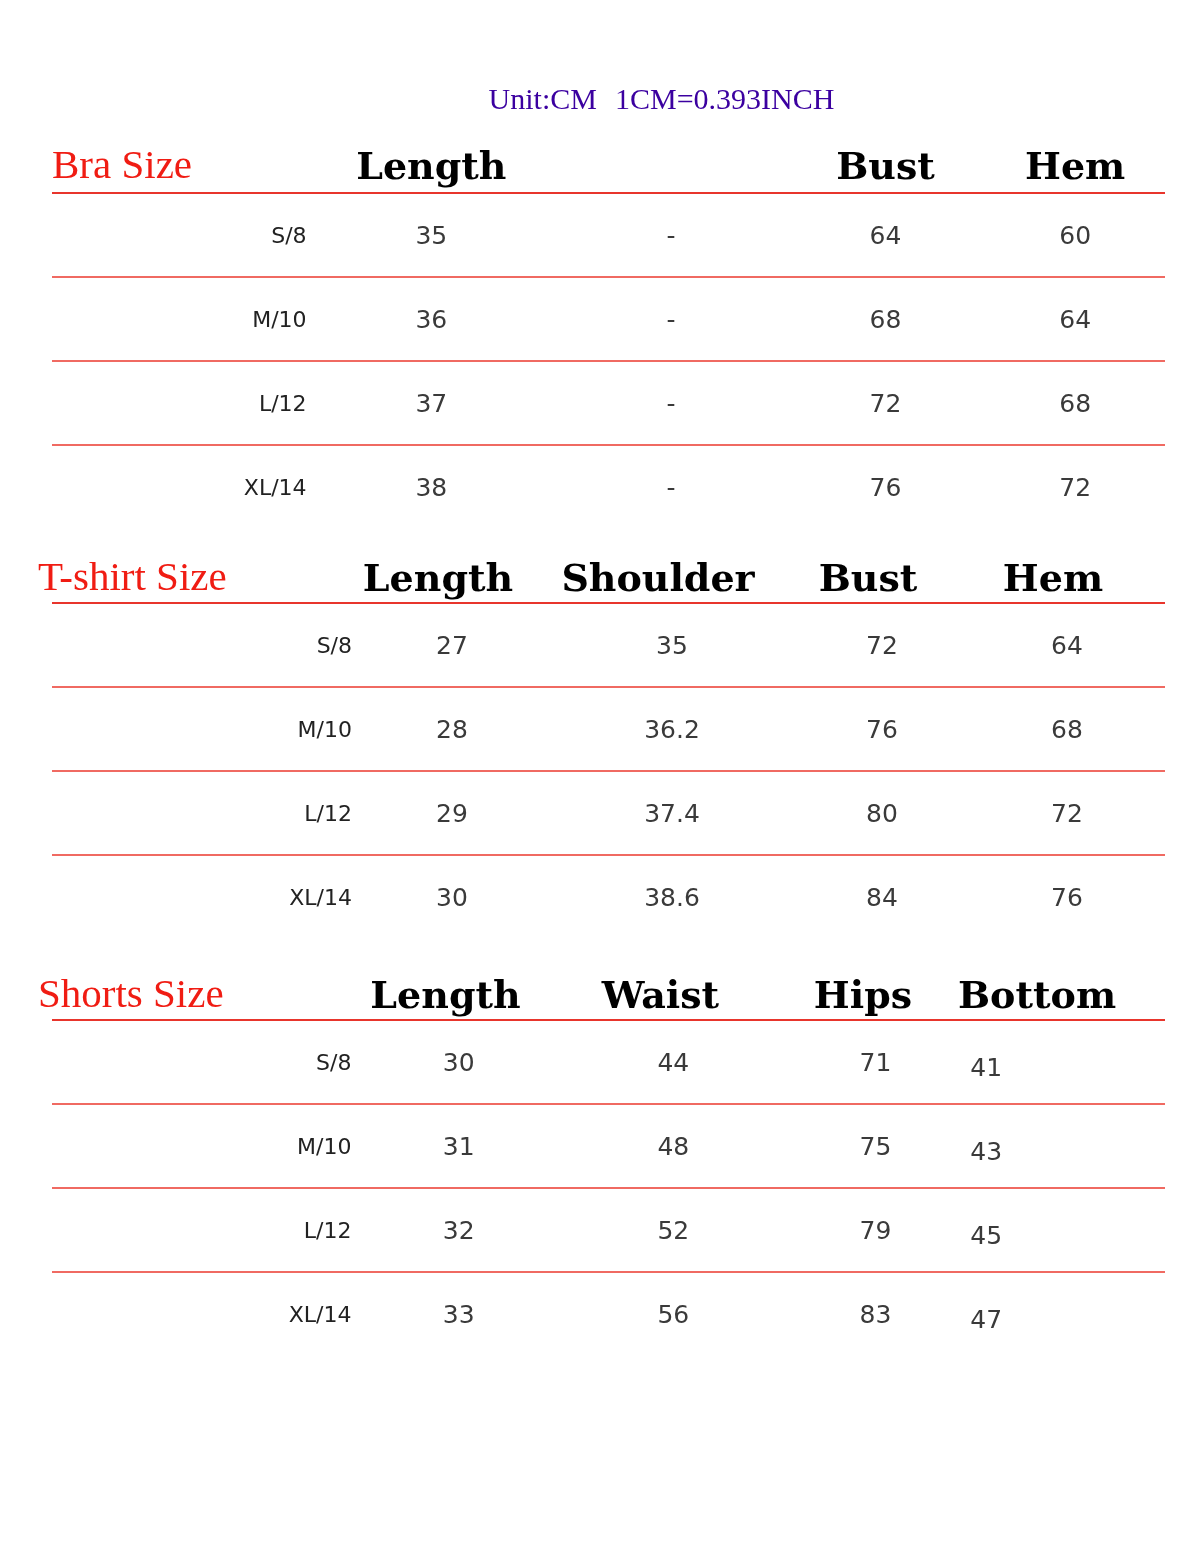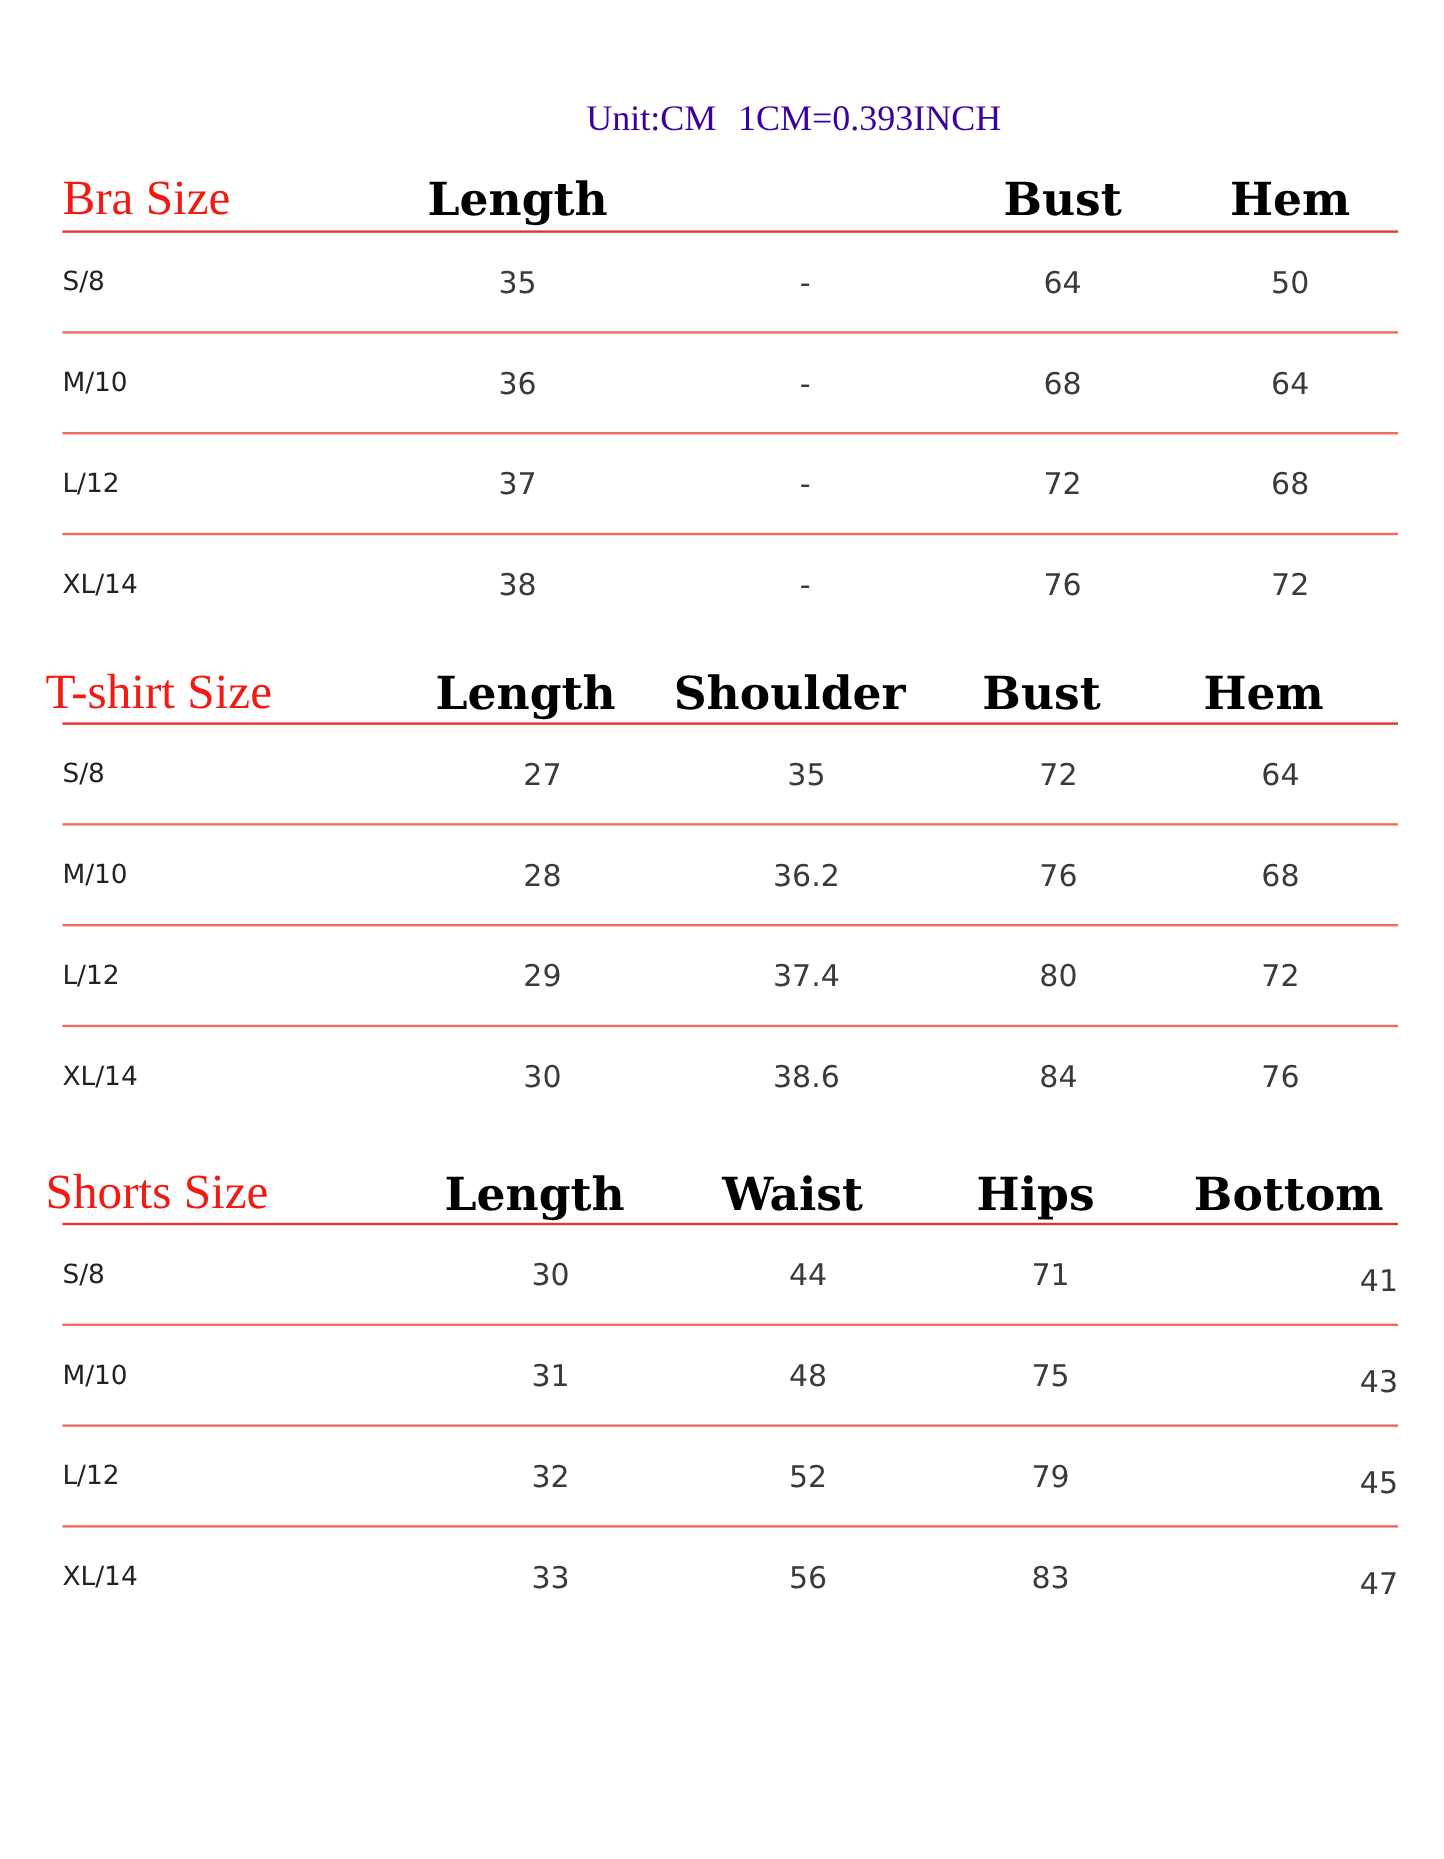--- a/index.html
+++ b/index.html
@@ -89,34 +89,34 @@
   
   .tsh .c1 { width: 200px; text-align: center; }
   .tsh .c2 { width: 240px; text-align: center; }
   .tsh .c3 { width: 180px; text-align: center; }
   .tsh .c4 { width: 190px; text-align: center; }
 
   
   .shr .c1 { width: 215px; text-align: center; }
   .shr .c2 { width: 215px; text-align: center; }
   .shr .c3 { width: 190px; text-align: center; }
-  .shr .c4 { width: 195px; text-align: right; margin-top: 10px; }
+  .shr .c4 { width: 195px; text-align: left; margin-top: 10px; }
 
   .row {
     display: flex;
     align-items: center;
     border-bottom: 2px solid #f06a62;
     height: 82px;
   }
   .row:last-child { border-bottom: none; }
   .cell {
     font-family: "DejaVu Sans", sans-serif;
     font-size: 25px;
     color: #3a3a3a;
-    text-align: left;
+    text-align: right;
     white-space: nowrap;
   }
   .cell.size-label {
     font-size: 22px;
     color: #222222;
   }
   .bra .cell.size-label    { width: 255px; }
   .tsh .cell.size-label    { width: 300px; }
   .shr .cell.size-label    { width: 300px; }
 
@@ -143,21 +143,21 @@
       <div class="col-head c2"></div>
       <div class="col-head c3">Bust</div>
       <div class="col-head c4">Hem</div>
     </div>
 
     <div class="row">
       <div class="cell size-label">S/8</div>
       <div class="cell c1">35</div>
       <div class="cell c2">-</div>
       <div class="cell c3">64</div>
-      <div class="cell c4">50</div>
+      <div class="cell c4">60</div>
     </div>
     <div class="row">
       <div class="cell size-label">M/10</div>
       <div class="cell c1">36</div>
       <div class="cell c2">-</div>
       <div class="cell c3">68</div>
       <div class="cell c4">64</div>
     </div>
     <div class="row">
       <div class="cell size-label">L/12</div>

